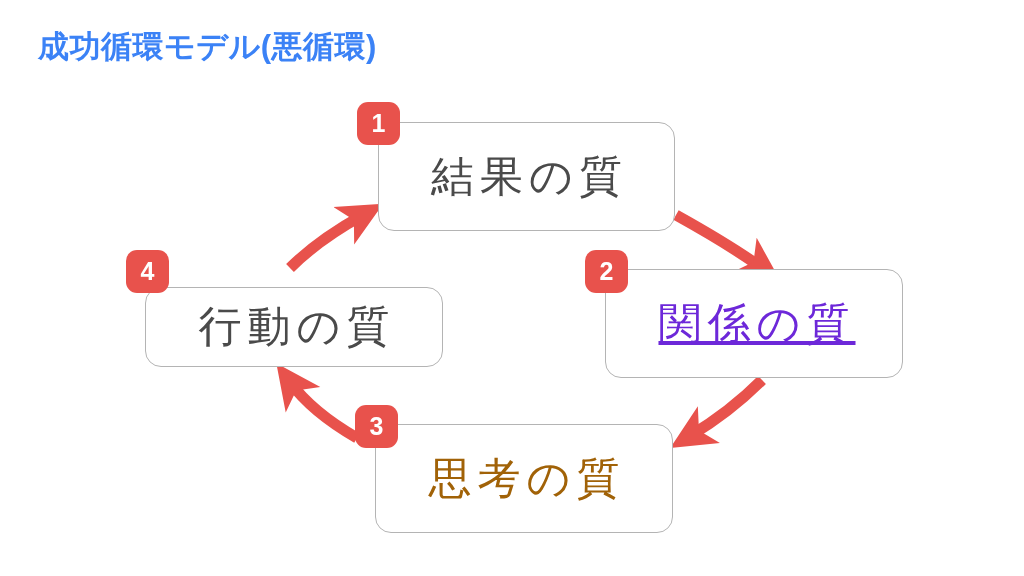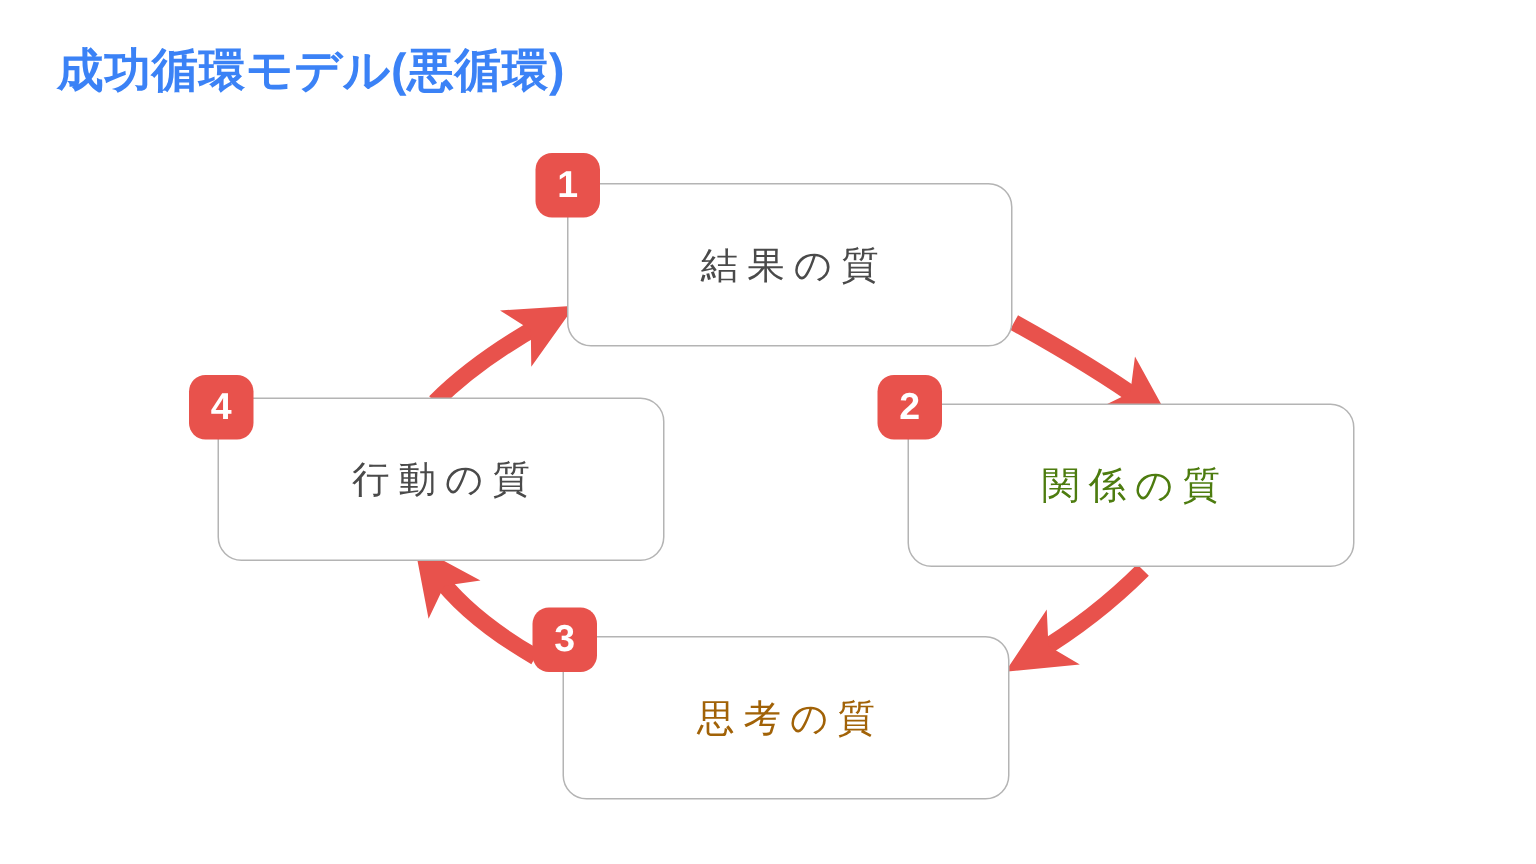--- a/index.html
+++ b/index.html
@@ -46,31 +46,31 @@
     box-sizing: border-box;
     background: #ffffff;
     border: 1px solid #b4b4b4;
     border-radius: 16px;
     z-index: 2;
     display: flex;
     align-items: center;
     justify-content: center;
   }
   .node-label {
-    font-size: 25px;
+    font-size: 43px;
     color: #4a4a4a;
     letter-spacing: 6px;
     text-indent: 6px;
     white-space: nowrap;
     font-weight: normal;
   }
   #node-1 { left: 378px; top: 122px; width: 297px; height: 109px; }
   #node-2 { left: 605px; top: 269px; width: 298px; height: 109px; }
   #node-3 { left: 375px; top: 424px; width: 298px; height: 109px; }
-  #node-4 { left: 145px; top: 265px; width: 298px; height: 109px; }
+  #node-4 { left: 145px; top: 287px; width: 298px; height: 80px; }
 
   
   .badge {
     position: absolute;
     width: 43px;
     height: 43px;
     border-radius: 11px;
     z-index: 3;
     display: flex;
     align-items: center;
@@ -110,21 +110,21 @@
   </svg>
 
   <div class="node" id="node-1" style="border-color: rgb(180, 180, 180); background: rgb(255, 255, 255);">
     <span class="node-label" style="color: rgb(74, 74, 74);">結果の質</span>
   </div>
   <div class="badge" id="badge-1" style="background: rgb(232, 82, 76); color: rgb(255, 255, 255);">
     <span>1</span>
   </div>
 
   <div class="node" id="node-2" style="border-color: rgb(180, 180, 180); background: rgb(255, 255, 255);">
-    <span class="node-label" style="color: #4d7c0f;">関係の質</span>
+    <span class="node-label" style="color: #6d28d9; text-decoration: underline;">関係の質</span>
   </div>
   <div class="badge" id="badge-2" style="background: rgb(232, 82, 76); color: rgb(255, 255, 255);">
     <span>2</span>
   </div>
 
   <div class="node" id="node-3" style="border-color: rgb(180, 180, 180); background: rgb(255, 255, 255);">
     <span class="node-label" style="color: #a16207;">思考の質</span>
   </div>
   <div class="badge" id="badge-3" style="background: rgb(232, 82, 76); color: rgb(255, 255, 255);">
     <span>3</span>

